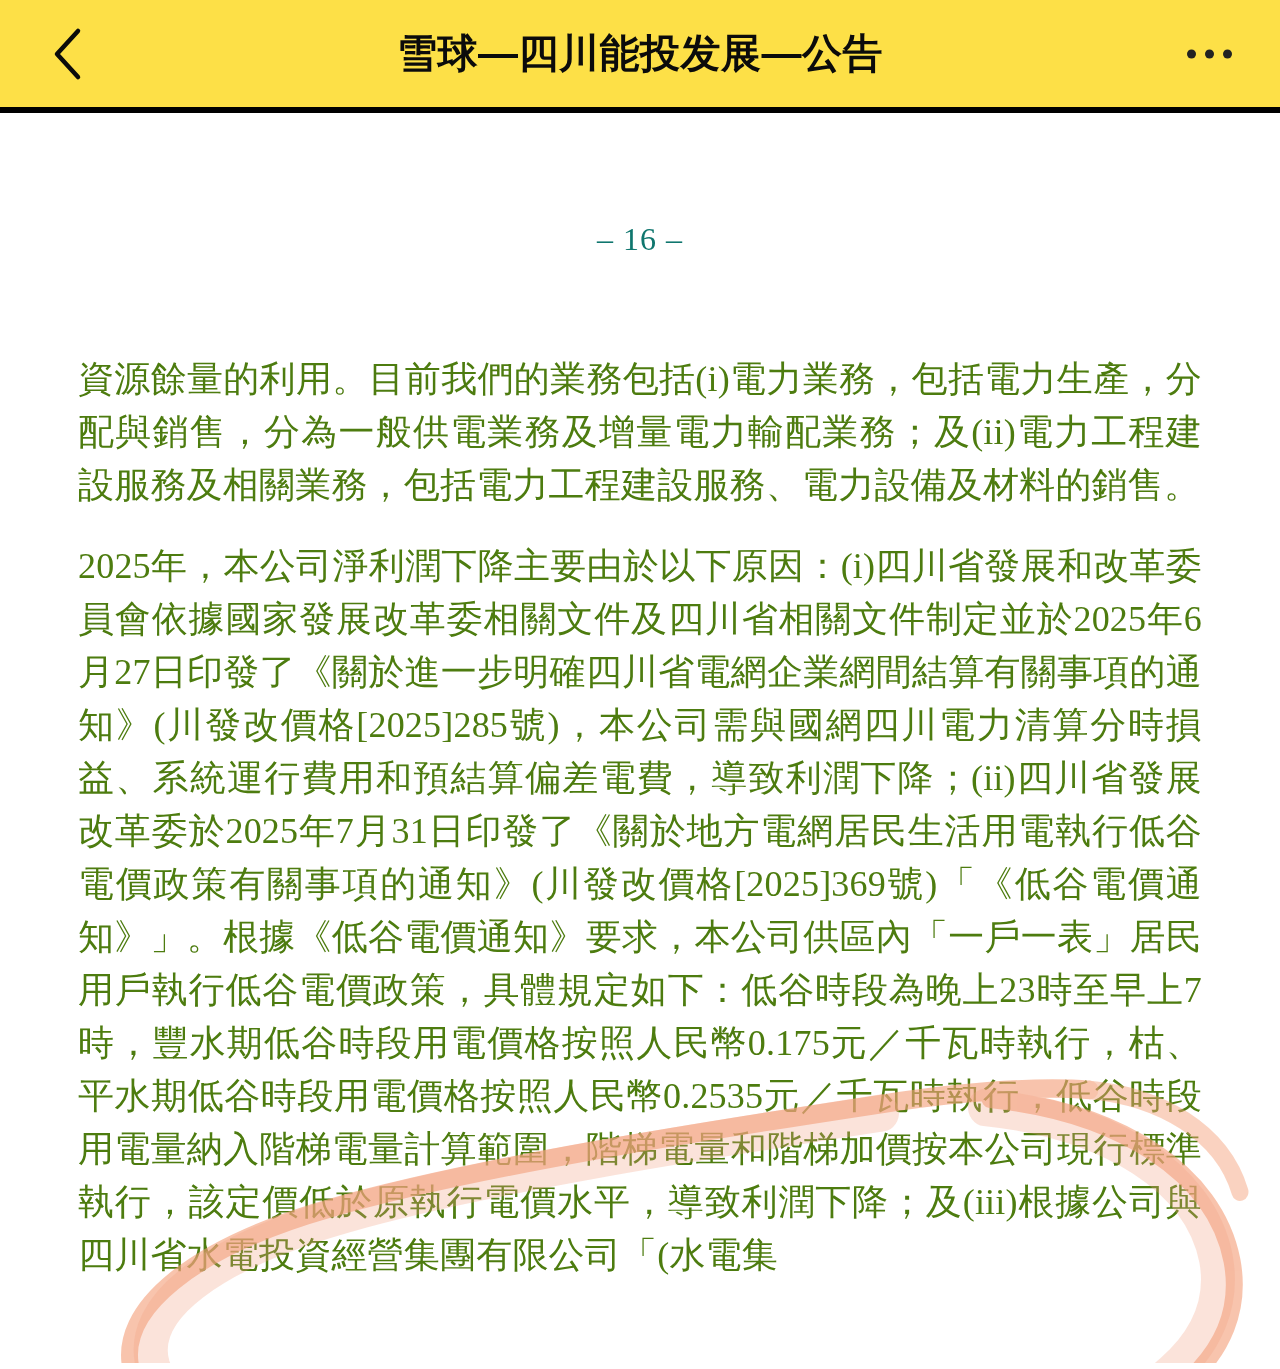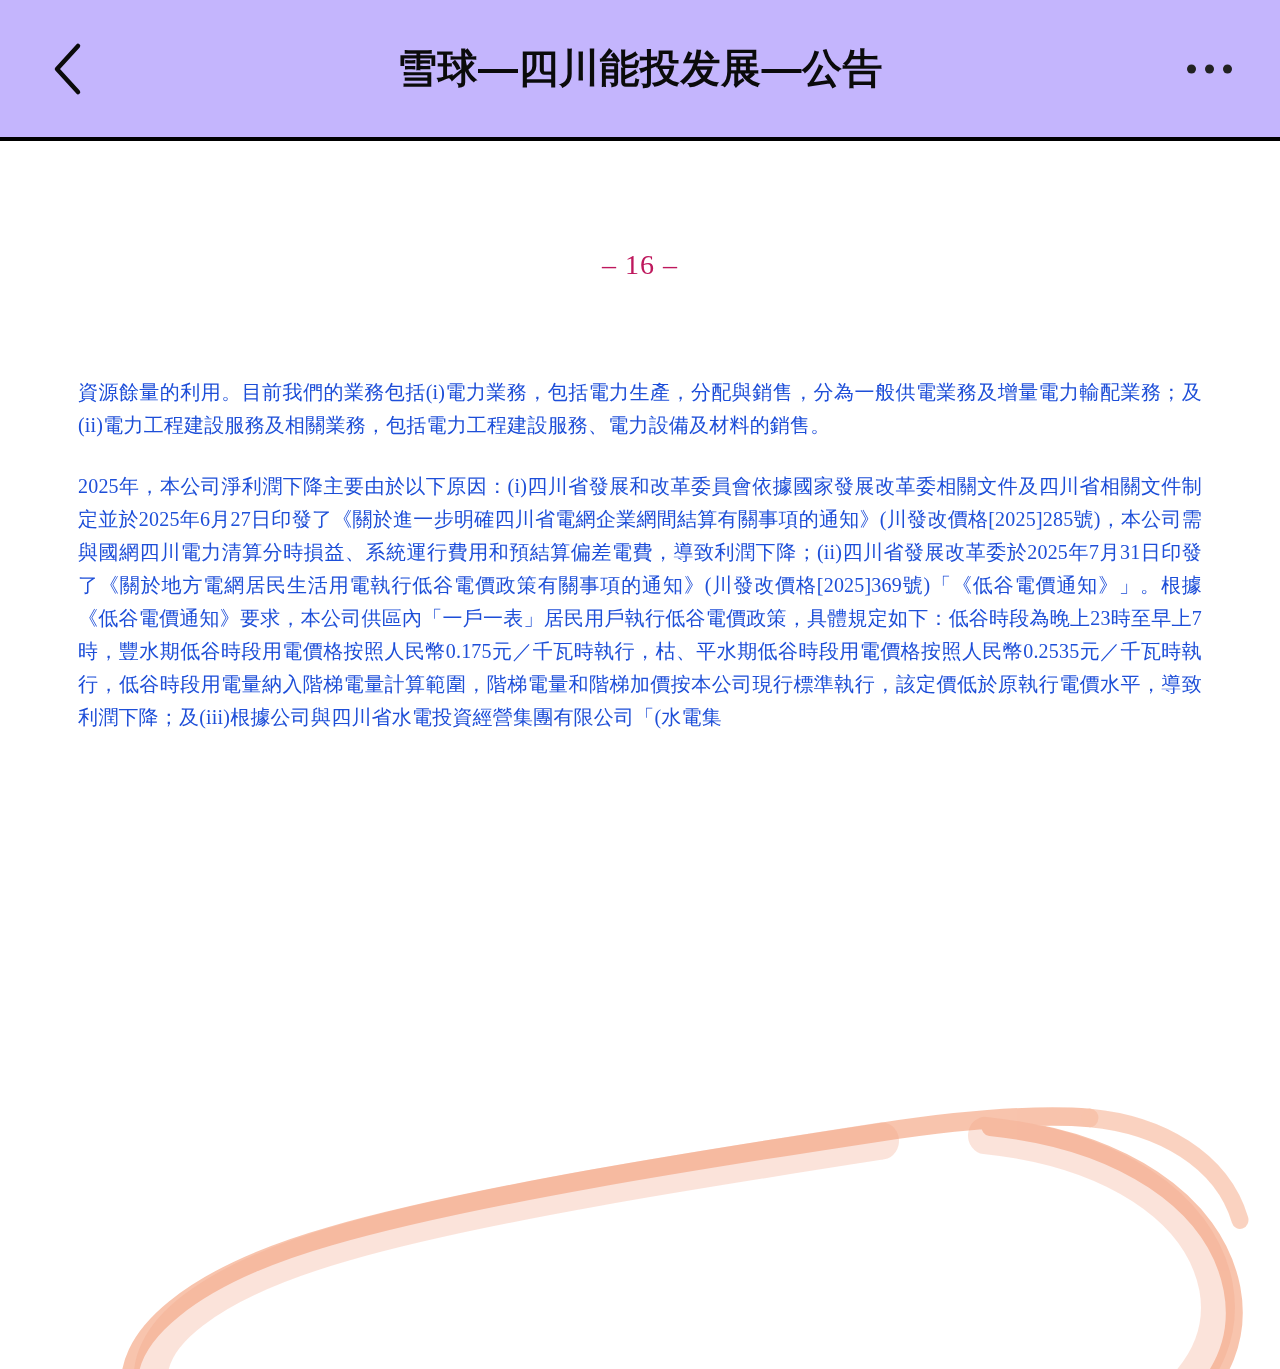--- a/index.html
+++ b/index.html
@@ -11,24 +11,24 @@
     width: 1280px;
     height: 1369px;
     position: relative;
     font-family: "Liberation Serif", "DejaVu Serif", serif;
     overflow: hidden;
   }
 
   
   .navbar {
     position: relative;
-    height: 141px;
+    height: 113px;
     box-sizing: border-box;
-    border-bottom: 4px solid #000000;
-    background: #c4b5fd;
+    border-bottom: 6px solid #000000;
+    background: #fde047;
     display: flex;
     align-items: center;
     justify-content: center;
   }
   .nav-back {
     position: absolute;
     left: 40px;
     top: 50%;
     transform: translateY(-50%);
     width: 54px;
@@ -69,36 +69,36 @@
   
   .doc {
     position: relative;
     padding: 0;
     background: #fff;
     height: calc(1369px - 119px);
     overflow: hidden;
   }
   .page-number {
     text-align: center;
-    font-size: 28px;
-    color: #be185d;
+    font-size: 32px;
+    color: #0f766e;
     margin-top: 108px;
     letter-spacing: 1px;
     font-family: "Liberation Serif", "DejaVu Serif", serif;
   }
   .body-text {
     margin: 0;
     padding: 0 78px 0 78px;
     position: relative;
     top: 95px;
   }
   .para {
-    font-size: 20px;
-    line-height: 33px;
-    color: #1d4ed8;
+    font-size: 36px;
+    line-height: 53px;
+    color: #4d7c0f;
     text-align: justify;
     text-justify: inter-character;
     margin: 0 0 28px 0;
     letter-spacing: 0.2px;
     font-family: "Liberation Serif", "DejaVu Serif", serif;
   }
   .para:last-child { margin-bottom: 0; }
 
   
   .annotation-layer {

